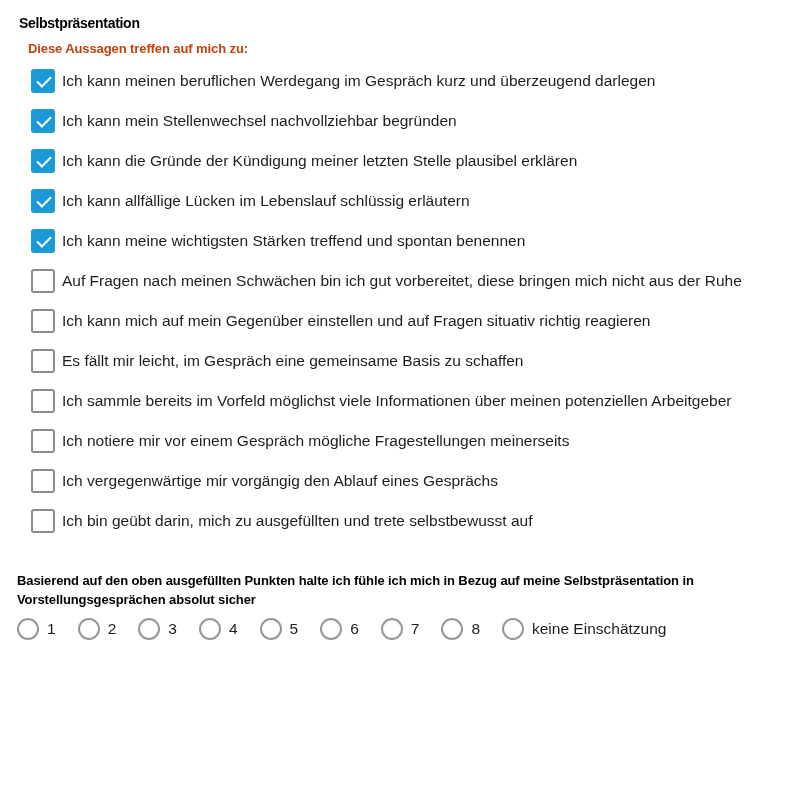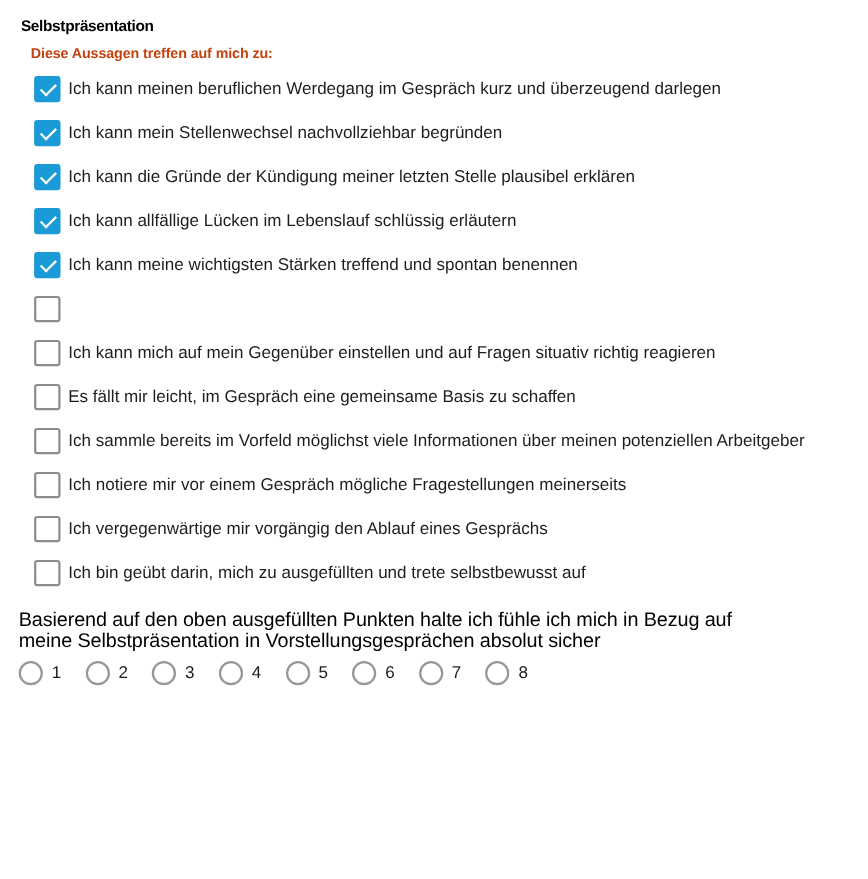--- a/index.html
+++ b/index.html
@@ -75,23 +75,23 @@
   .checkbox.focused{
     box-shadow:0 0 0 3px #ffffff, 0 0 0 6px var(--accent);
   }
   .cb-label{
     font-size:15.5px;
     line-height:24px;
     max-width:700px;
     cursor:pointer;
   }
   .rating-question{
-    margin-top:21px;
-    font-size:18px;
-    font-weight:400;
+    margin-top:38px;
+    font-size:13px;
+    font-weight:700;
     letter-spacing:-0.1px;
     line-height:19px;
     max-width:690px;
     color:#000;
   }
   .radio-row{
     margin-top:9px;
     display:flex;
     align-items:center;
     column-gap:22px;
@@ -151,20 +151,21 @@
     <span class="cb-label">Ich kann allfällige Lücken im Lebenslauf schlüssig erläutern</span>
   </div>
 
   <div class="cb-row">
     <span class="checkbox checked" role="checkbox" aria-checked="true"></span>
     <span class="cb-label">Ich kann meine wichtigsten Stärken treffend und spontan benennen</span>
   </div>
 
   <div class="cb-row">
     <span class="checkbox" role="checkbox" aria-checked="false"></span>
+    <span class="cb-label">Auf Fragen nach meinen Schwächen bin ich gut vorbereitet, diese bringen mich nicht aus der Ruhe</span>
   </div>
 
 
 
   <div class="cb-row">
     <span class="checkbox" role="checkbox" aria-checked="false"></span>
     <span class="cb-label">Ich kann mich auf mein Gegenüber einstellen und auf Fragen situativ richtig reagieren</span>
   </div>
 
   <div class="cb-row">
@@ -229,16 +230,20 @@
   <div class="radio-option">
     <span class="radio" role="radio" aria-checked="false"></span>
     <span class="radio-label">7</span>
   </div>
 
   <div class="radio-option">
     <span class="radio" role="radio" aria-checked="false"></span>
     <span class="radio-label">8</span>
   </div>
 
+  <div class="radio-option">
+    <span class="radio" role="radio" aria-checked="false"></span>
+    <span class="radio-label">keine Einschätzung</span>
+  </div>
 </div>
 
 
 </div>
 
 </body></html>

